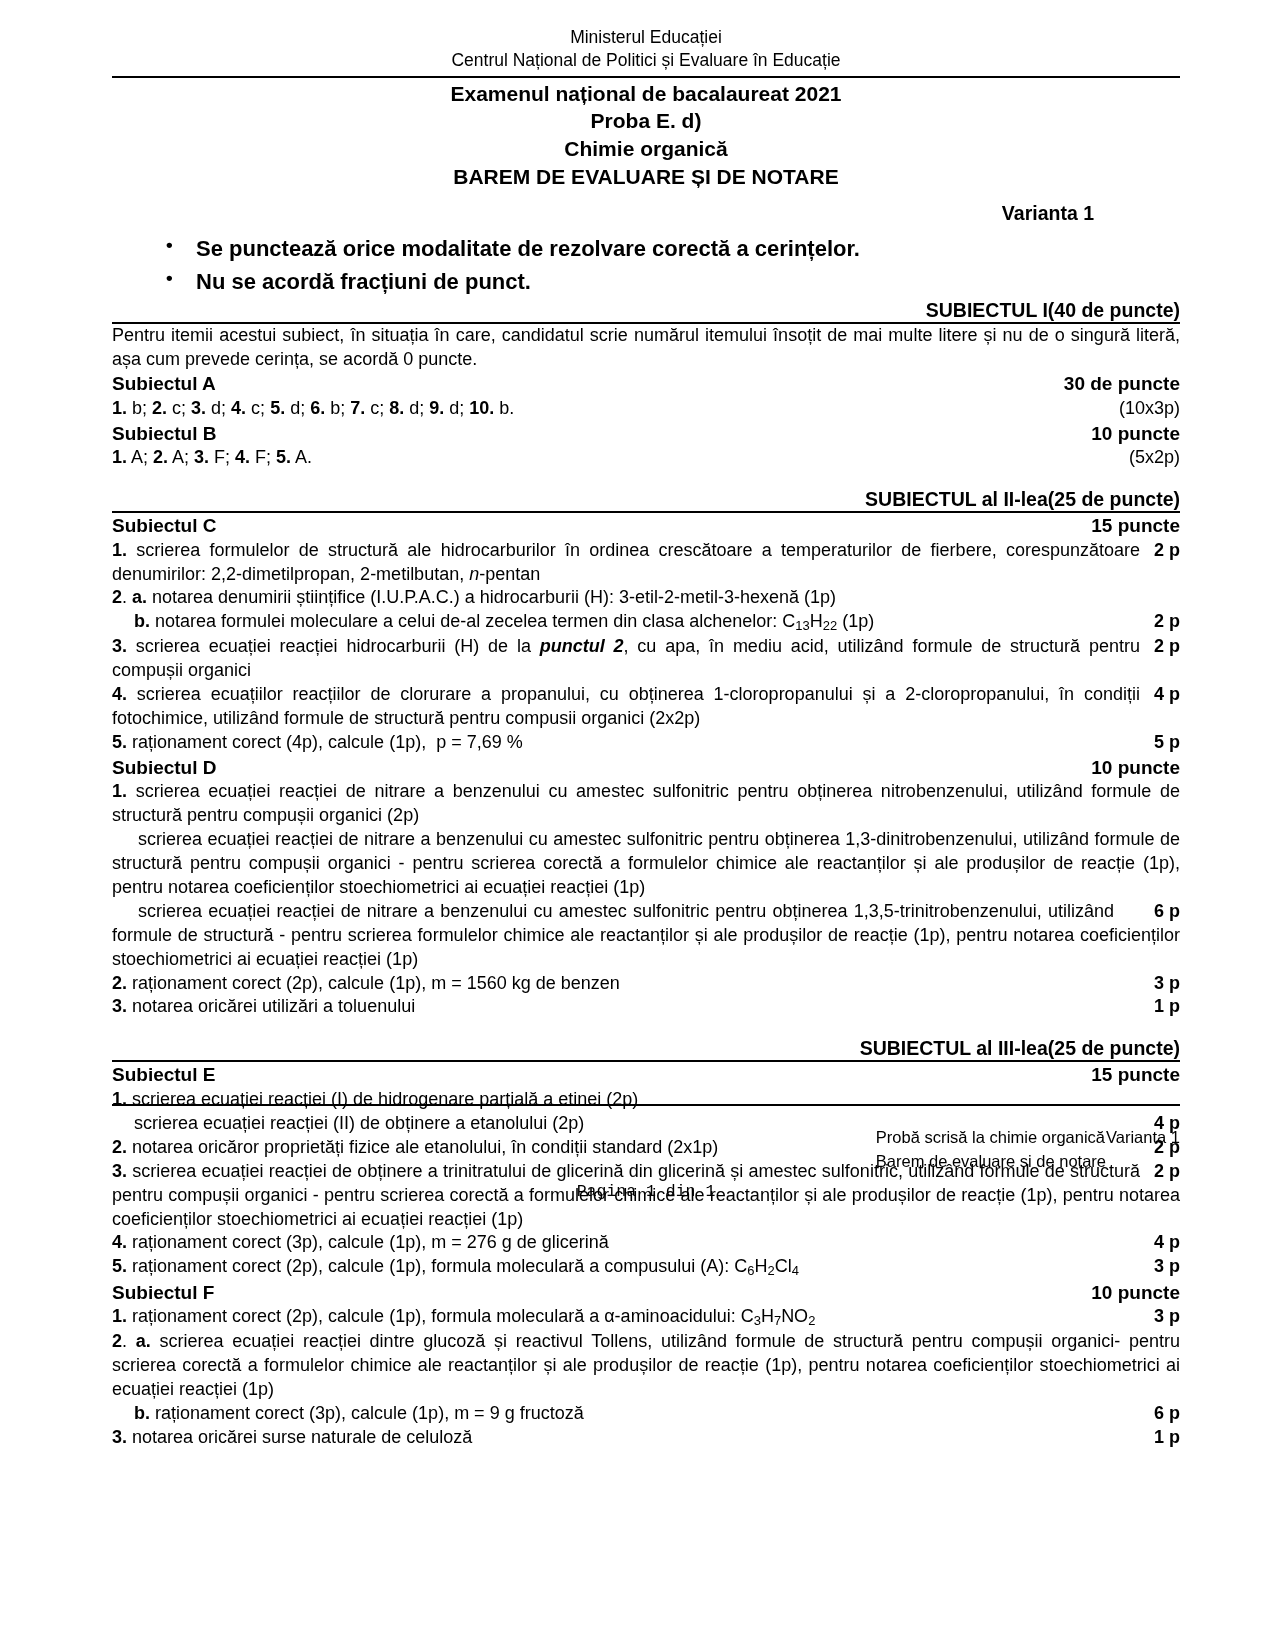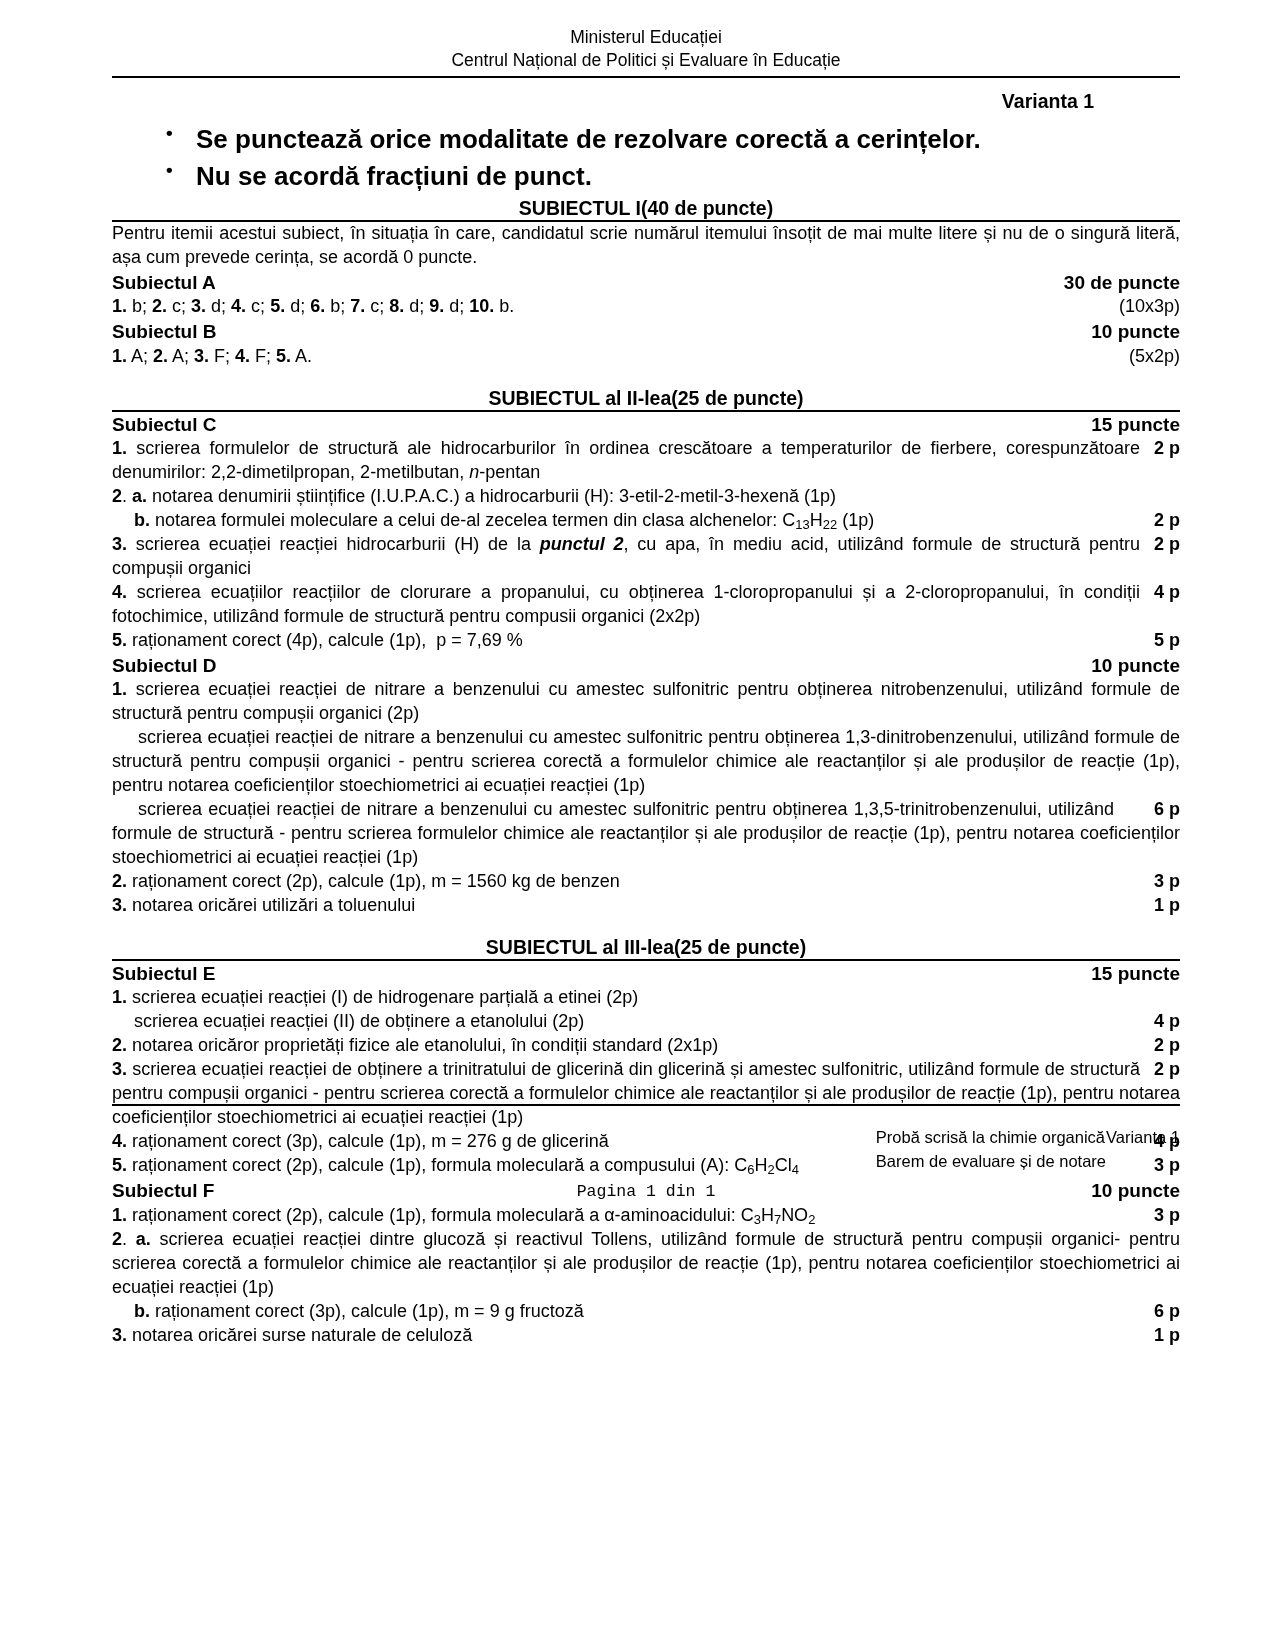--- a/index.html
+++ b/index.html
@@ -49,40 +49,40 @@
   }
 
   
   ul.notes {
     margin: 8px 0 0 0;
     padding: 0 0 0 48px;
     list-style: none;
   }
   ul.notes li {
     font-weight: bold;
-    font-size: 26px;
+    font-size: 22px;
     line-height: 1.42;
     text-align: justify;
     position: relative;
     padding-left: 36px;
     margin-bottom: 1px;
   }
   ul.notes li::before {
     content: "\2022";
     position: absolute;
     left: 6px;
     top: -1px;
     font-size: 19px;
   }
   ul.notes li.justified { text-align: justify; }
 
   
   .sect-head {
     display: flex;
-    justify-content: center;
+    justify-content: flex-end;
     align-items: baseline;
     font-weight: bold;
     font-size: 19.5px;
     border-bottom: 2.5px solid #000;
     padding-bottom: 0px;
     margin-top: 2px;
   }
   .sect-head .left  { text-decoration: none; }
   .sect-head .right { text-decoration: none; }
 
@@ -173,20 +173,26 @@
 <body>
 
 <div class="page">
 
   <div class="masthead">
     <div>Ministerul Educației</div>
     <div>Centrul Național de Politici și Evaluare în Educație</div>
   </div>
   <div class="rule-top"></div>
 
+  <div class="exam-title">
+    <div class="l1">Examenul național de bacalaureat 2021</div>
+    <div>Proba E. d)</div>
+    <div>Chimie organică</div>
+    <div>BAREM DE EVALUARE ȘI DE NOTARE</div>
+  </div>
 
   <div class="variant-line">Varianta 1</div>
 
   <ul class="notes">
     <li>Se punctează orice modalitate de rezolvare corectă a cerințelor.</li>
     <li>Nu se acordă fracțiuni de punct.</li>
   </ul>
 
   <div class="sect-head">
     <span class="left">SUBIECTUL I</span>

